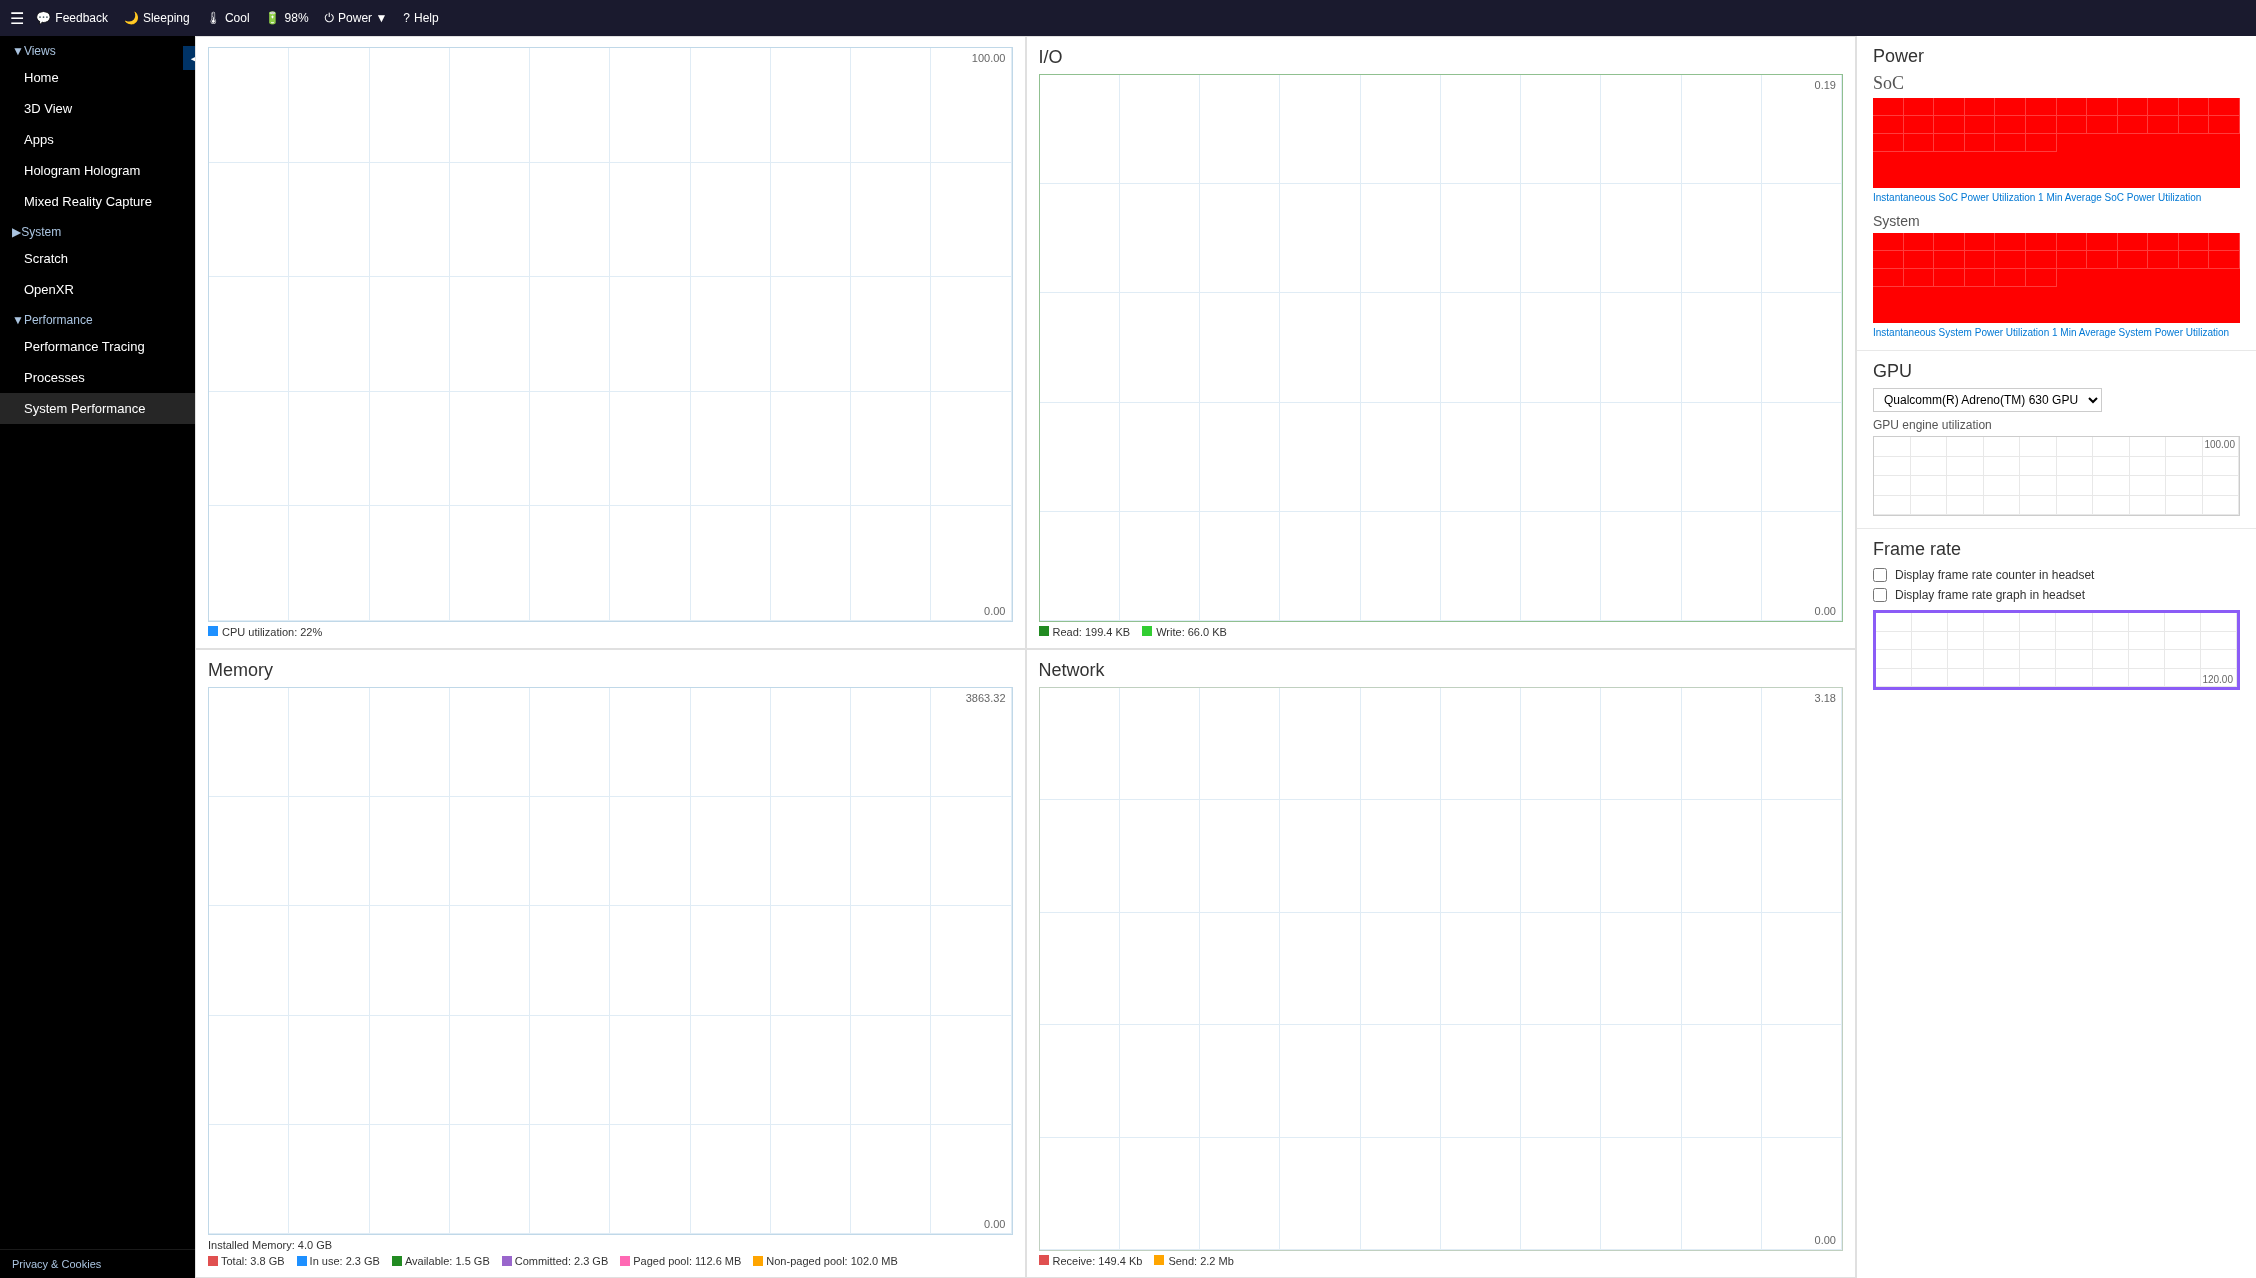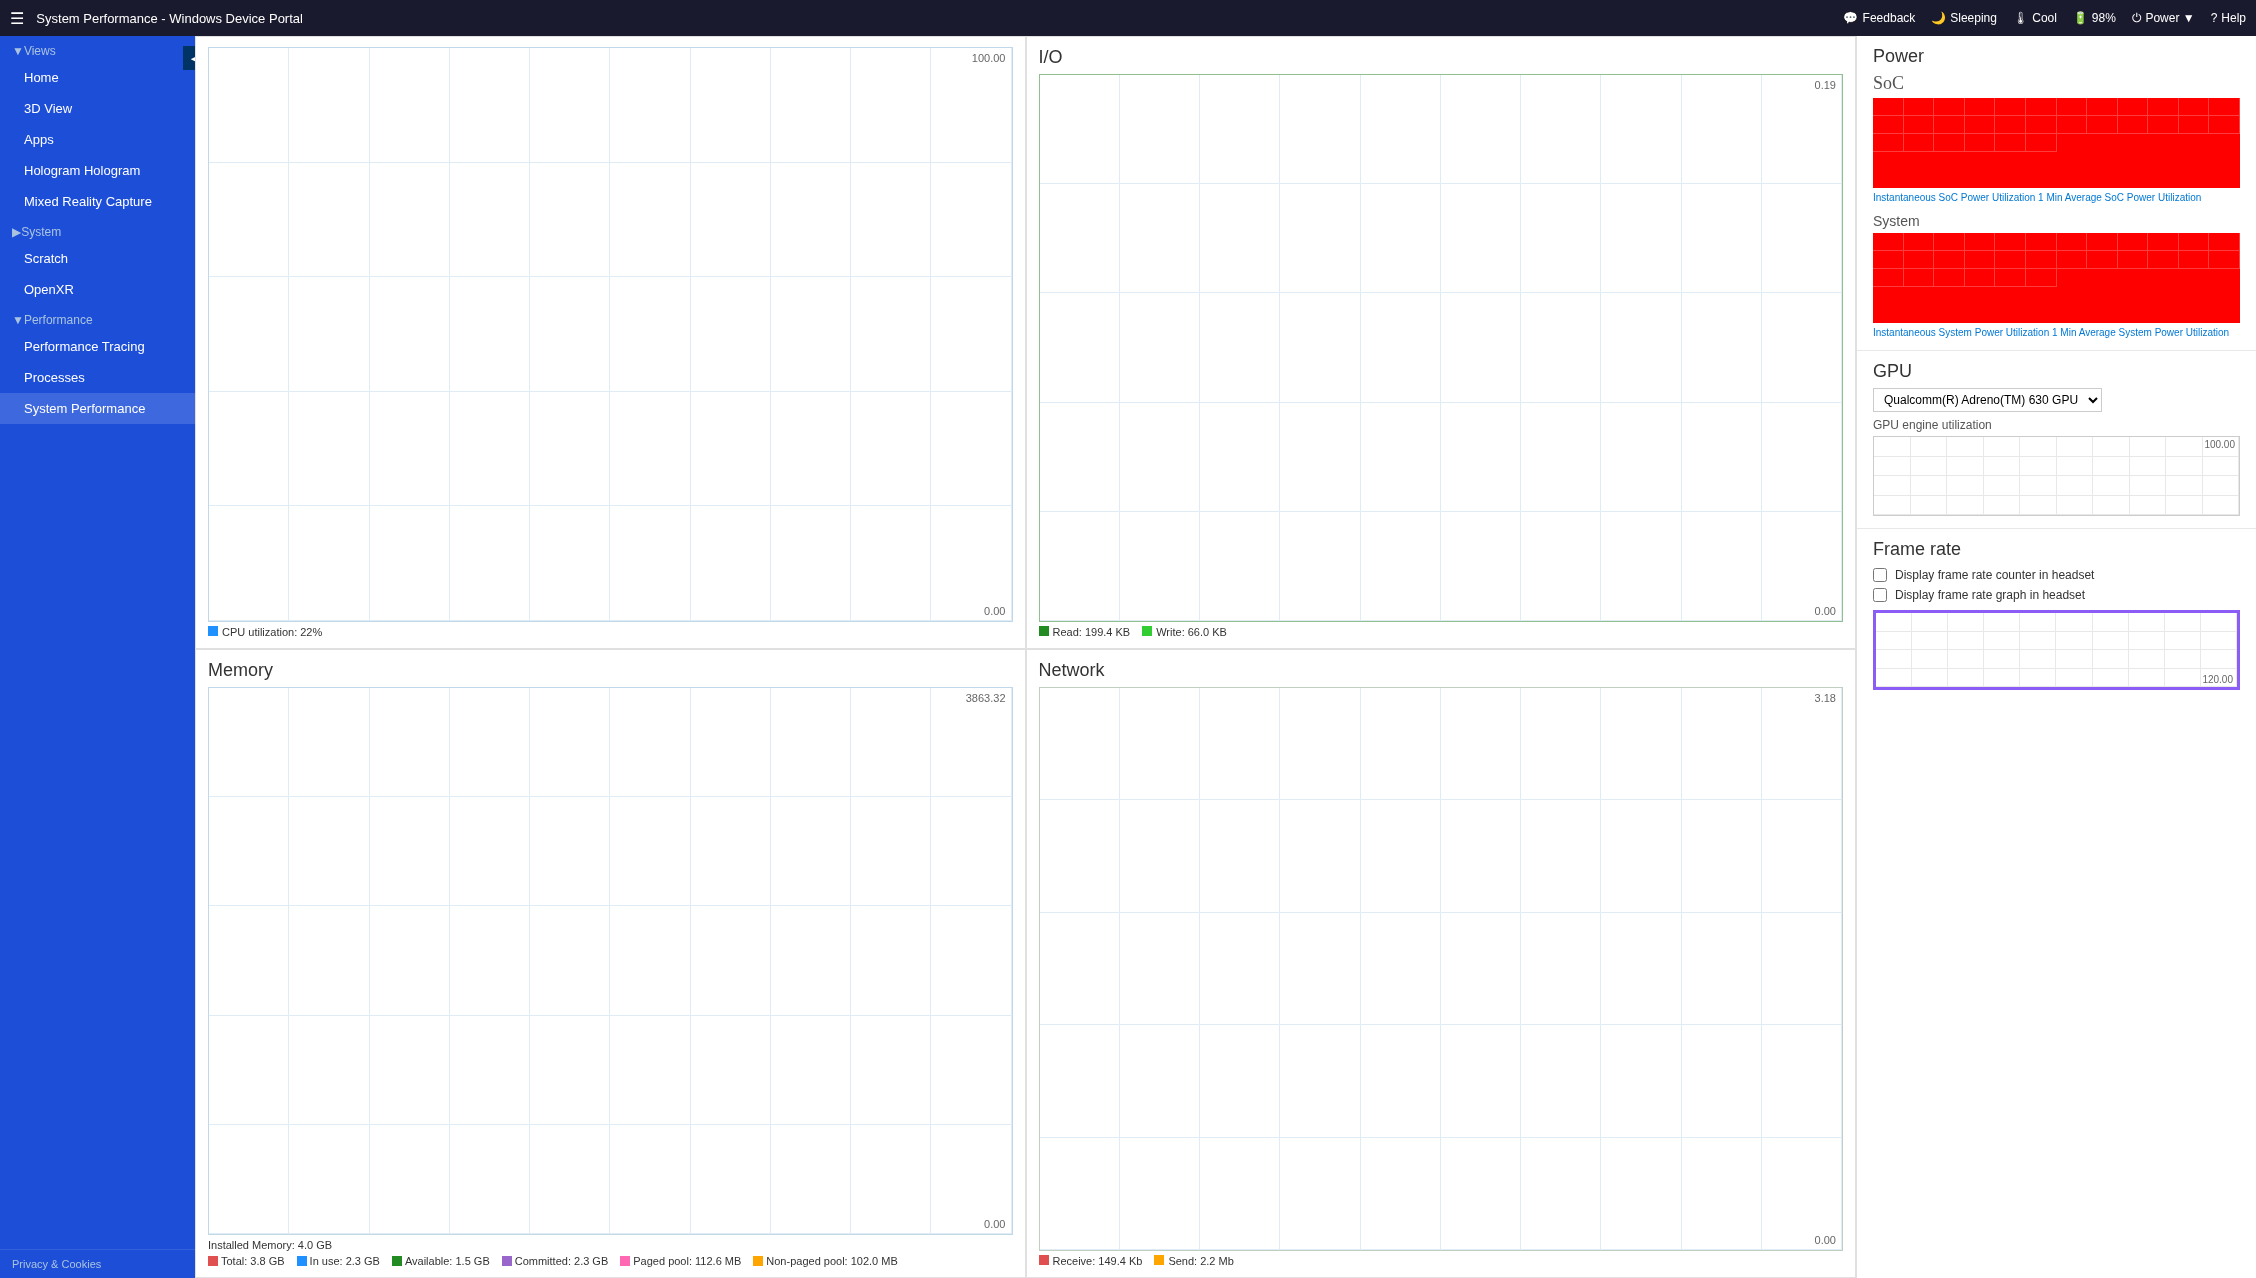--- a/index.html
+++ b/index.html
@@ -23,21 +23,21 @@
     
     #main-layout {
       display: flex;
       flex: 1;
       overflow: hidden;
     }
 
     
     #sidebar {
       width: 195px;
-      background: #1d4ed8;
+      background: #000000;
       color: #fff;
       display: flex;
       flex-direction: column;
       overflow-y: auto;
       flex-shrink: 0;
       position: relative;
     }
     #sidebar-toggle {
       position: absolute;
       right: -12px;
@@ -271,21 +271,20 @@
     
     ::-webkit-scrollbar { width: 6px; }
     ::-webkit-scrollbar-track { background: #f0f0f0; }
     ::-webkit-scrollbar-thumb { background: #bbb; }
   </style>
 </head>
 <body>
 
 <div id="title-bar">
   <span class="menu-icon">☰</span>
-  <span class="title">System Performance - Windows Device Portal</span>
   <div class="toolbar-items">
     <div class="toolbar-item">
       <span>💬</span>
       <span>Feedback</span>
     </div>
     <div class="toolbar-item">
       <span>🌙</span>
       <span>Sleeping</span>
     </div>
     <div class="toolbar-item">

